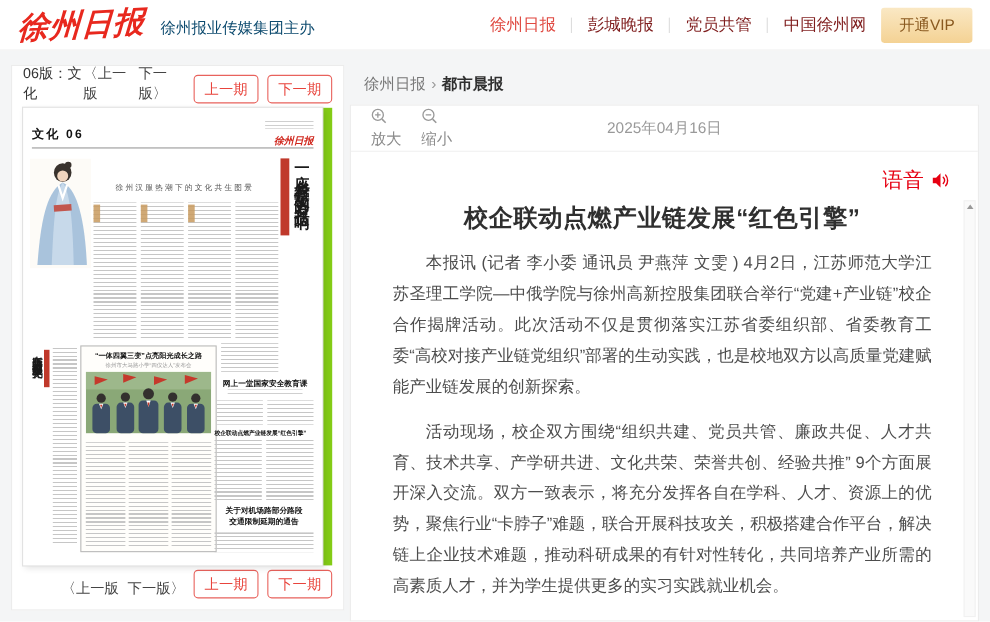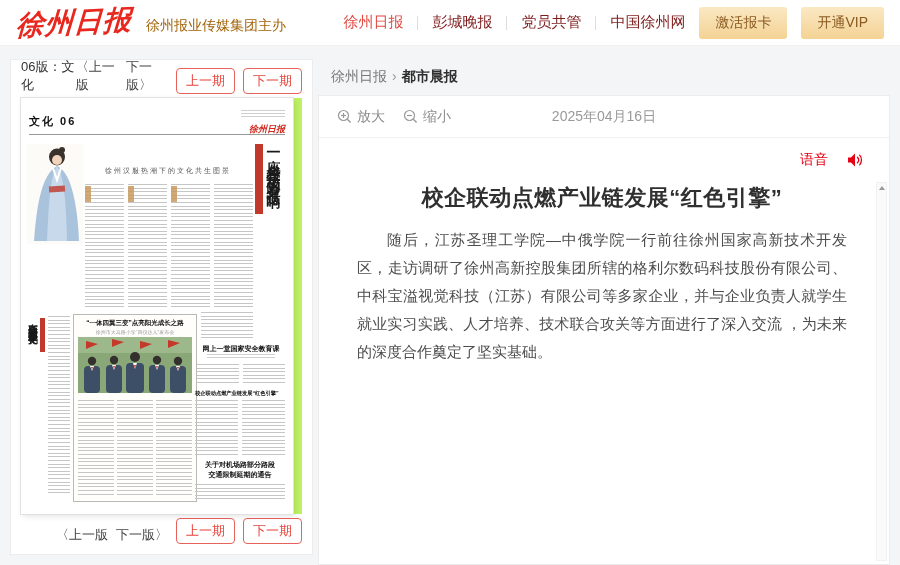--- a/index.html
+++ b/index.html
@@ -2,38 +2,38 @@
 <html><head>
 <meta charset="utf-8">
 <style>
   * { margin:0; padding:0; box-sizing:border-box; }
   html,body { width:900px; height:565px; overflow:hidden; }
   body { position:relative; background:#f4f5f6; font-family:"Liberation Sans","DejaVu Sans",sans-serif; color:#333; }
 
   
   .header { position:absolute; left:0; top:0; width:900px; height:46px; background:#fff; display:flex; align-items:center; padding:0 16px; border-bottom:1px solid #f0f0f0; }
   .logo { font-family:"DejaVu Serif","Liberation Serif",serif; font-style:italic; font-weight:bold; font-size:28px; color:#e8281e; transform:rotate(-3deg) skewX(-6deg); letter-spacing:1px; line-height:1; cursor:pointer; }
-  .slogan { font-size:14px; color:#a16207; margin-left:14px; margin-top:6px; }
+  .slogan { font-size:14px; color:#0c4a6e; margin-left:14px; margin-top:6px; }
   .nav { margin-left:auto; display:flex; align-items:center; gap:14px; font-size:15px; }
   .nav a { text-decoration:none; color:#7f1d1d; cursor:pointer; }
   .nav a.active { color:#e04a42; }
   .nav .sep { width:1px; height:14px; background:#ddd; }
   .pill { border:none; margin-left:14px; padding:7px 16px; font-size:14px; color:#8a5a20; background:linear-gradient(#fae8c4,#f4d294); border-radius:3px; cursor:pointer; font-family:inherit; }
 
   
   .left-card { position:absolute; left:10px; top:59px; width:303px; height:496px; background:#fff; border:1px solid #ececec; padding:8px 10px 6px 10px; }
   .row { display:flex; align-items:flex-end; font-size:13px; color:#333; height:26px; }
   .row .pager { color:#444; margin-left:auto; display:flex; gap:8px; }
   .row .pager span { cursor:pointer; }
   .btn-outline { border:1px solid #e8625c; color:#e8443c; background:#fff; border-radius:4px; padding:3px 9px; font-size:13px; margin-left:8px; cursor:pointer; font-family:inherit; white-space:nowrap; }
   .row.bottom { margin-top:4px; justify-content:flex-end; }
   .row.bottom .pager { margin-left:0; }
 
   
-  .paper-wrap { margin-top:4px; width:281px; height:416px; background:#bef264; }
+  .paper-wrap { margin-top:4px; width:281px; height:416px; background:#84cc16; }
   .paper { position:relative; width:272px; height:416px; background:#fff; box-shadow:0 0 0 1px #e2e2e2, 2px 2px 6px rgba(0,0,0,.12); overflow:hidden; }
   .p-section { position:absolute; left:8px; top:16px; font-size:11px; font-weight:bold; letter-spacing:2px; color:#111; }
   .p-mast { position:absolute; right:8px; top:12px; text-align:right; }
   .p-mast .mlogo { font-family:"DejaVu Serif","Liberation Serif",serif; font-style:italic; font-weight:bold; font-size:9px; color:#d0281e; }
   .p-rule { position:absolute; left:8px; top:36px; width:256px; height:1px; background:#999; }
   .fl { background-image:repeating-linear-gradient(#c6c6c6 0px,#c6c6c6 1px,transparent 1px,transparent 3.6px); }
   .fls { background-image:repeating-linear-gradient(#cfcfcf 0px,#cfcfcf 1px,transparent 1px,transparent 3.2px); }
   .p-headline { position:absolute; left:62px; top:45px; width:170px; text-align:center; font-size:15px; font-weight:bold; color:#000; letter-spacing:1px; }
   .p-subhead { position:absolute; left:62px; top:68px; width:170px; text-align:center; font-size:7px; color:#555; letter-spacing:2px; }
   .vtext { writing-mode:vertical-rl; }
@@ -54,47 +54,46 @@
   .abs { position:absolute; }
 
   
   .breadcrumb { position:absolute; left:331px; top:68px; font-size:14px; color:#777; }
   .breadcrumb .cur { color:#2f2f2f; font-weight:bold; }
   .breadcrumb .bsep { margin:0 5px; color:#999; }
 
   
   .right-card { position:absolute; left:318px; top:95px; width:572px; height:470px; background:#fff; border:1px solid #ececec; overflow:hidden; }
   .toolbar { position:relative; height:42px; border-bottom:1px solid #f0f0f0; display:flex; align-items:center; padding:0 18px; font-size:14px; color:#8b8b8b; }
-  .toolbar .tool { display:flex; align-items:center; gap:5px; margin-right:18px; cursor:pointer; }
+  .toolbar .tool { display:flex; gap:5px; margin-right:18px; cursor:pointer;flex-direction:column; }
   .toolbar .tdate { position:absolute; left:50%; transform:translateX(-50%); color:#999; }
   .toolbar .anav { margin-left:auto; display:flex; gap:22px; font-size:15px; color:#2f2f2f; font-weight:bold; }
   .toolbar .anav span { cursor:pointer; }
   .article { position:absolute; left:0; right:0; top:43px; bottom:0; padding:8px 42px 0 38px; }
-  .voice { position:absolute; top:12px; right:26px; display:flex; align-items:center; gap:19px; color:#e60012; font-size:14px; cursor:pointer; }
+  .voice { position:absolute; top:12px; right:26px; display:flex; align-items:center; gap:7px; color:#e60012; font-size:19px; cursor:pointer; }
   .a-title { margin-top:36px; text-align:center; font-size:22px; font-weight:bold; color:#2f2f2f; letter-spacing:.5px; }
   .a-body p { font-size:15px; color:#4d4d4d; line-height:28px; text-align:justify; text-indent:2em; margin-top:13px; }
   .scroll-track { position:absolute; top:86px; right:2px; bottom:3px; width:11px; background:#fafafa; border:1px solid #f1f1f1; }
   .up-arrow { width:0; height:0; border-left:3px solid transparent; border-right:3px solid transparent; border-bottom:4px solid #999; margin:3px auto 0; }
 </style>
 </head>
 <body>
 
 <div class="header">
   <span class="logo">徐州日报</span>
   <span class="slogan">徐州报业传媒集团主办</span>
   <div class="nav">
     <a class="active">徐州日报</a>
     <span class="sep"></span>
     <a>彭城晚报</a>
     <span class="sep"></span>
     <a>党员共管</a>
     <span class="sep"></span>
     <a>中国徐州网</a>
   </div>
-  <button class="pill">激活报卡</button>
   <button class="pill">开通VIP</button>
 </div>
 
 <div class="left-card">
   <div class="row">
     <span>06版：文化</span>
     <span class="pager">
       <span>〈上一版</span>
       <span>下一版〉</span>
     </span>
@@ -245,20 +244,22 @@
     <span class="voice">
       <span>语音</span>
       <svg width="16" height="14" viewBox="0 0 16 14">
         <path d="M1 4.5h3l4-4v13l-4-4H1z" fill="#e60012"></path>
         <path d="M10.5 4.2a4.2 4.2 0 0 1 0 5.6" stroke="#e60012" fill="none" stroke-width="1.3" stroke-linecap="round"></path>
         <path d="M12.7 2.2a7.4 7.4 0 0 1 0 9.6" stroke="#e60012" fill="none" stroke-width="1.3" stroke-linecap="round"></path>
       </svg>
     </span>
     <div class="a-title">校企联动点燃产业链发展“红色引擎”</div>
     <div class="a-body">
+      <p>本报讯 (记者 李小委 通讯员 尹燕萍 文雯 ) 4月2日，江苏师范大学江苏圣理工学院—中俄学院与徐州高新控股集团联合举行“党建+产业链”校企合作揭牌活动。此次活动不仅是贯彻落实江苏省委组织部、省委教育工委“高校对接产业链党组织”部署的生动实践，也是校地双方以高质量党建赋能产业链发展的创新探索。</p>
+      <p>活动现场，校企双方围绕“组织共建、党员共管、廉政共促、人才共育、技术共享、产学研共进、文化共荣、荣誉共创、经验共推” 9个方面展开深入交流。双方一致表示，将充分发挥各自在学科、人才、资源上的优势，聚焦行业“卡脖子”难题，联合开展科技攻关，积极搭建合作平台，解决链上企业技术难题，推动科研成果的有针对性转化，共同培养产业所需的高素质人才，并为学生提供更多的实习实践就业机会。</p>
       <p>随后，江苏圣理工学院—中俄学院一行前往徐州国家高新技术开发区，走访调研了徐州高新控股集团所辖的格利尔数码科技股份有限公司、中科宝溢视觉科技（江苏）有限公司等多家企业，并与企业负责人就学生就业实习实践、人才培养、技术联合攻关等方面进行了深入交流 ，为未来的深度合作奠定了坚实基础。</p>
 
     </div>
   </div>
 
   <div class="scroll-track">
     <div class="up-arrow"></div>
   </div>
 </div>
 

